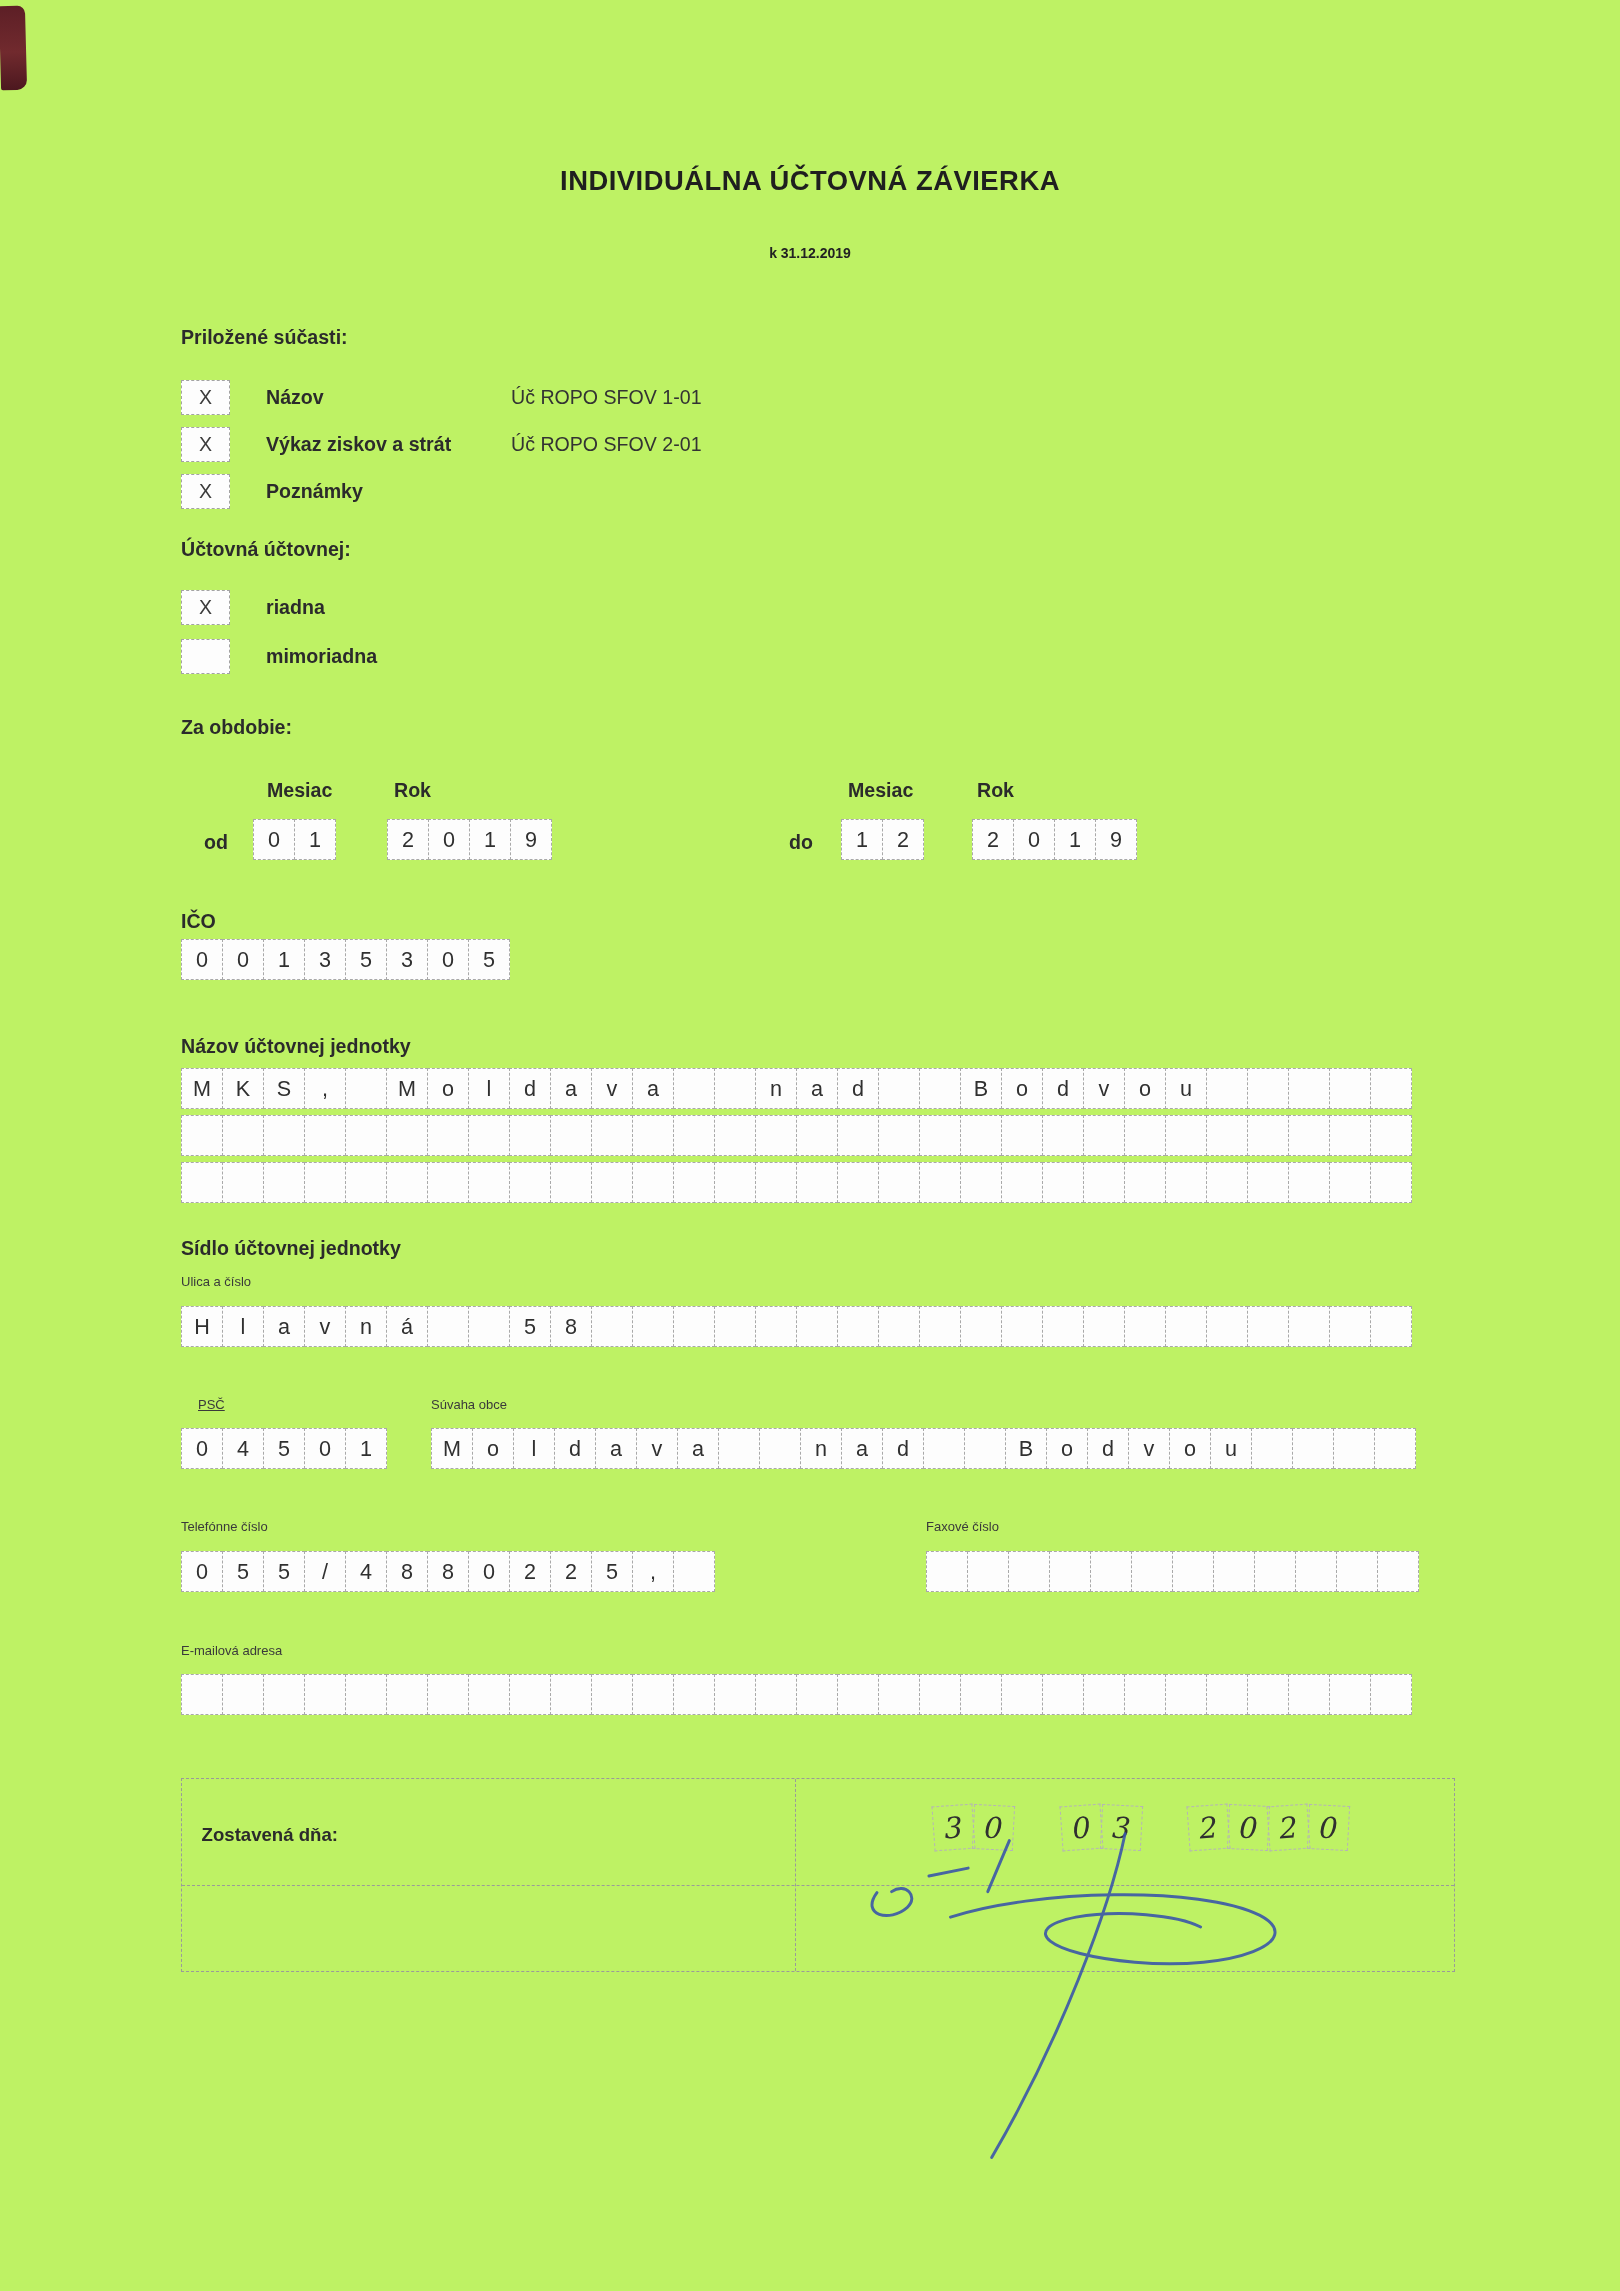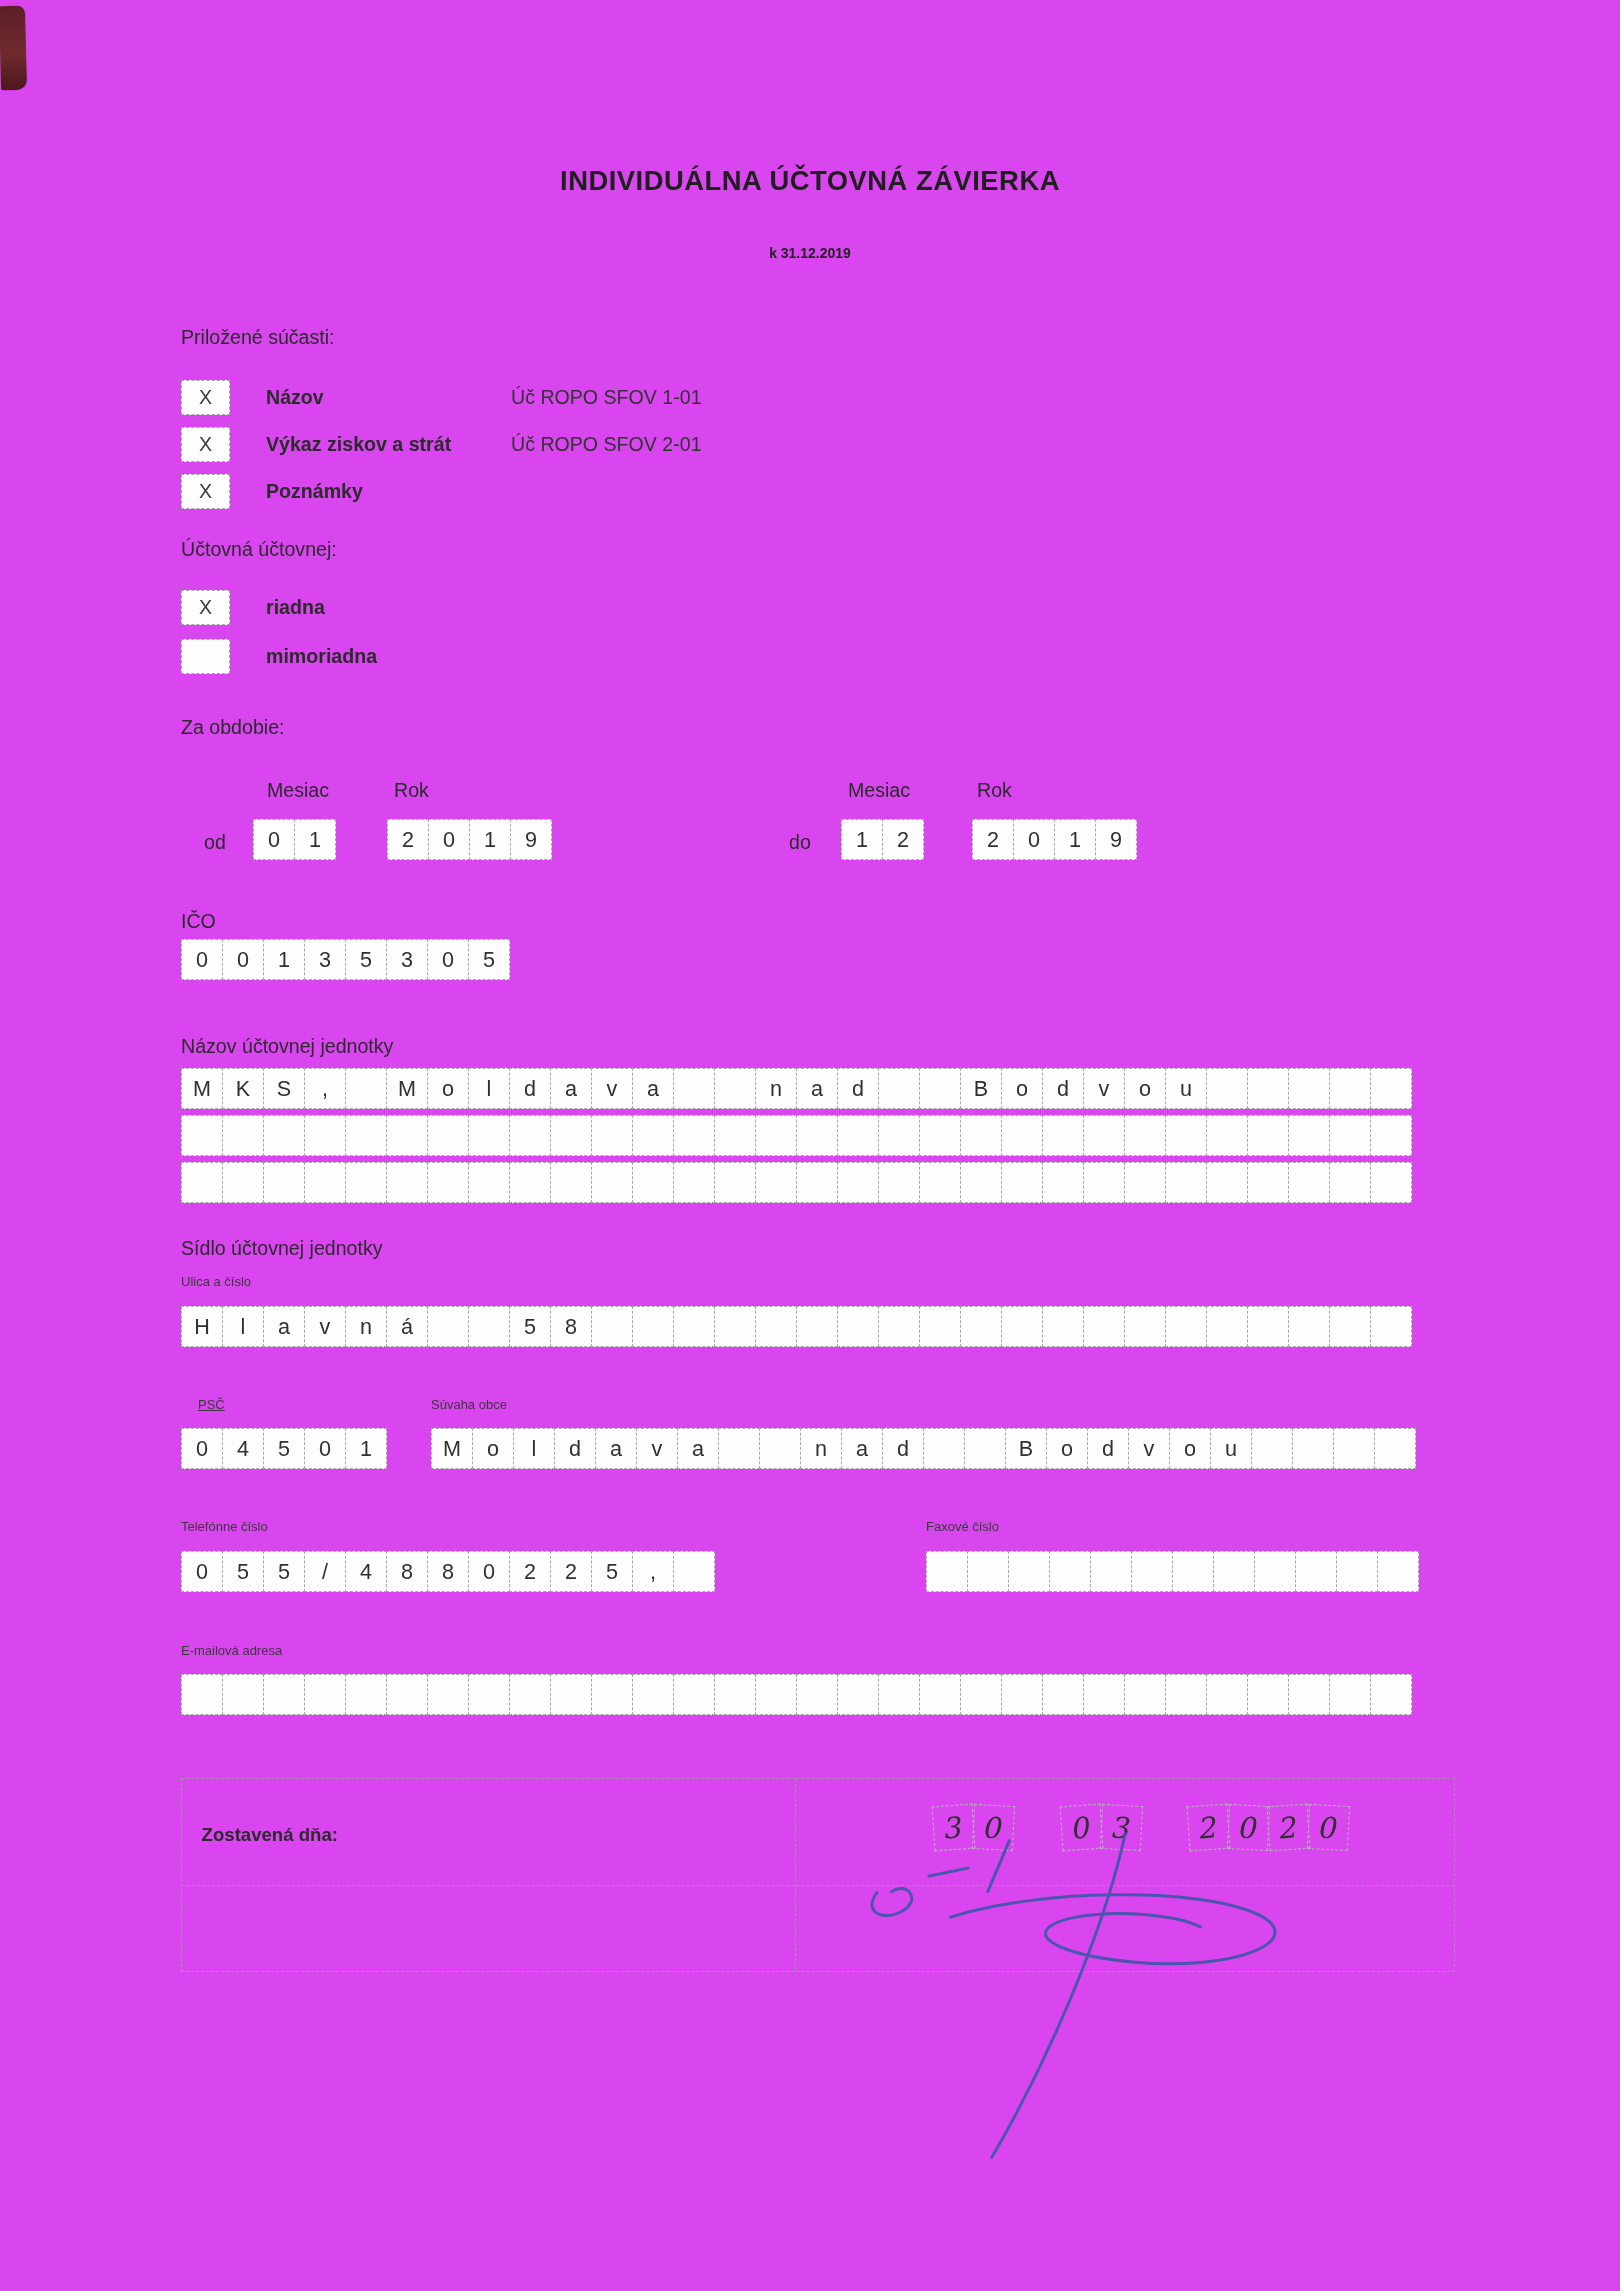--- a/index.html
+++ b/index.html
@@ -1,33 +1,33 @@
 <!DOCTYPE html>
 <html><head>
 <meta charset="utf-8">
 <style>
   * { margin:0; padding:0; box-sizing:border-box; }
   html,body { background:#ffffff; }
   body {
     width:1620px; height:2292px; position:relative;
     font-family:"Liberation Sans", sans-serif; color:#2b2b2b;
   }
-  .page { position:absolute; inset:0; background:#d946ef; overflow:hidden; }
+  .page { position:absolute; inset:0; background:#bef264; overflow:hidden; }
   .abs { position:absolute; }
 
   .artifact {
     left:0; top:5.9px; width:25.5px; height:84px;
     background:linear-gradient(180deg,#5d1f26 0%, #712a2e 55%, #4c181f 100%);
     border-radius:0 7.8px 9.8px 2px; transform:rotate(-1.5deg);
   }
 
   .title { left:0; right:0; top:165px; text-align:center; font-size:27.4px; font-weight:700; letter-spacing:0.5px; color:#1f1f1f; }
   .subtitle { left:0; right:0; top:245px; text-align:center; font-size:14px; font-weight:700; color:#222; }
 
-  .h-bold { font-size:19.6px; font-weight:400; color:#2b2b2b; }
+  .h-bold { font-size:19.6px; font-weight:700; color:#2b2b2b; }
   .h-reg  { font-size:13px; font-weight:400; color:#3a3a3a; }
 
   .row-flex { display:flex; align-items:center; }
   .checkbox {
     width:49px; height:35px; border:1px dashed #a3a3a3;
     display:flex; align-items:center; justify-content:center;
     font-size:19.6px; color:#3c3c3c; background:#fdfdfd;
   }
   .att-label { margin-left:36px; width:245px; font-size:19.6px; font-weight:700; }
   .att-code  { font-size:19.6px; color:#333; }

